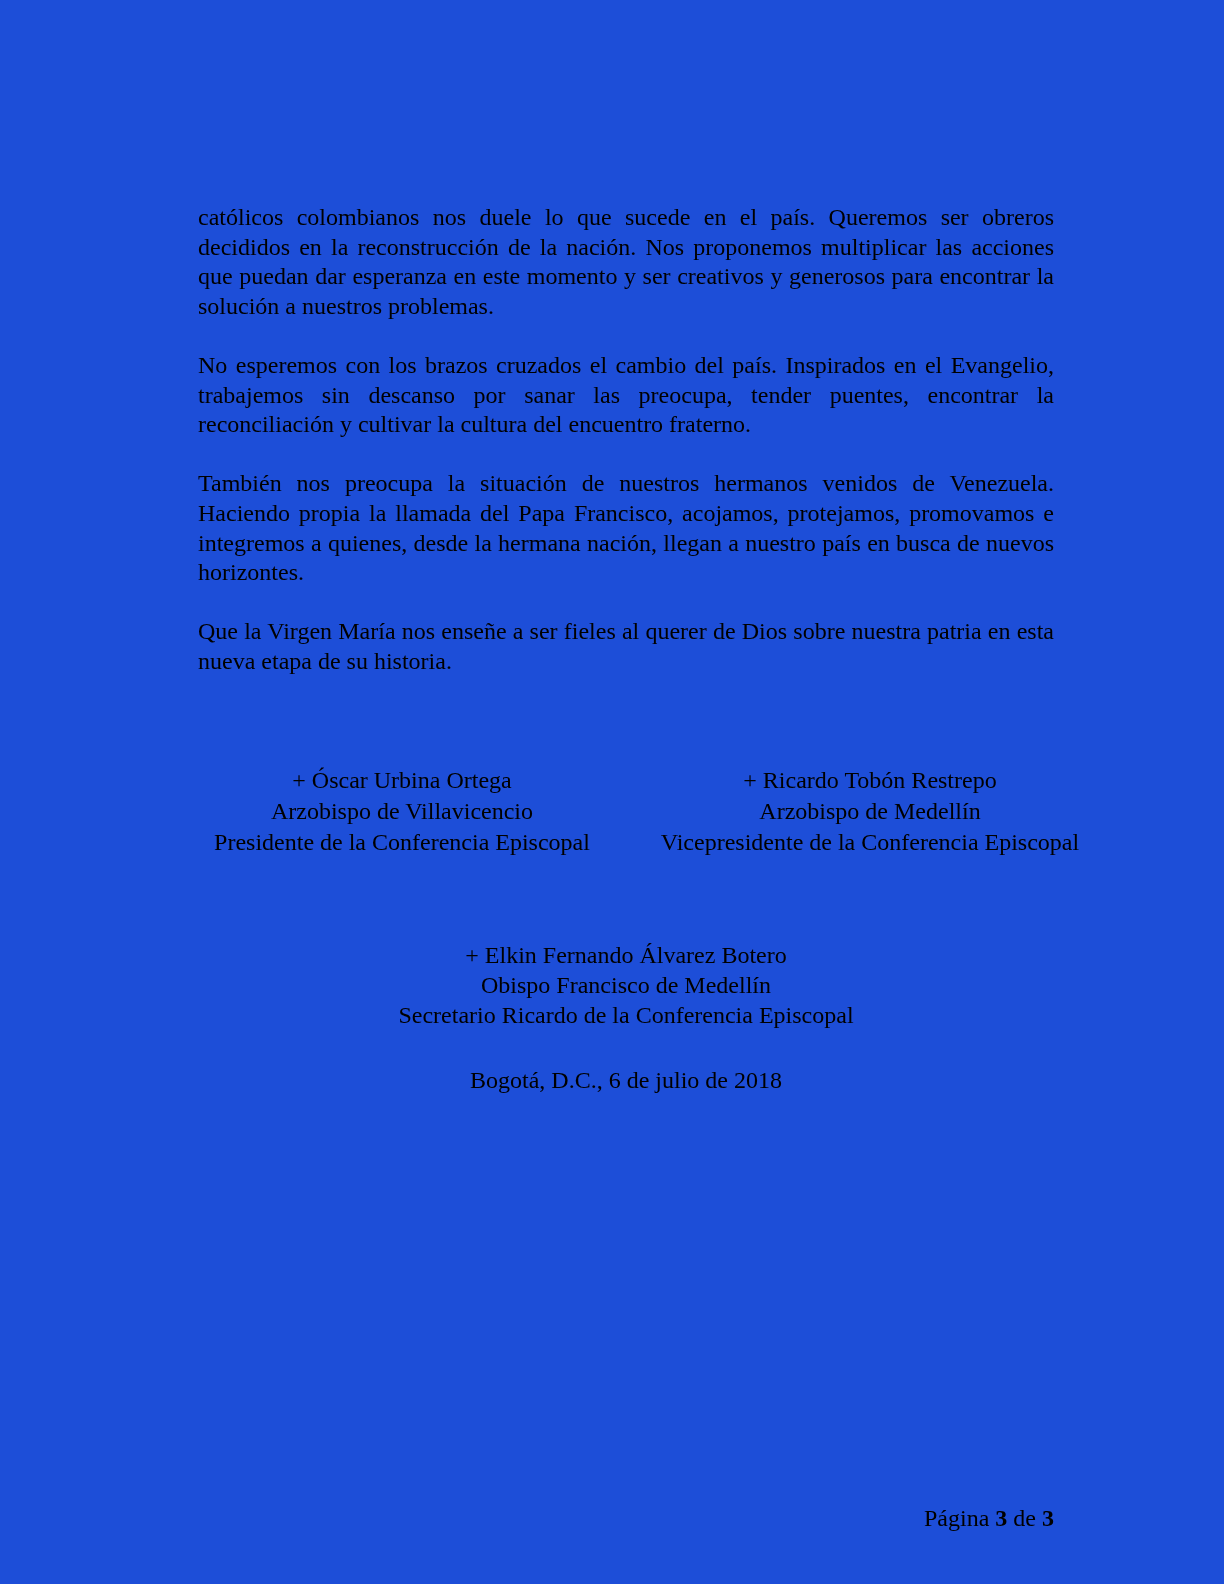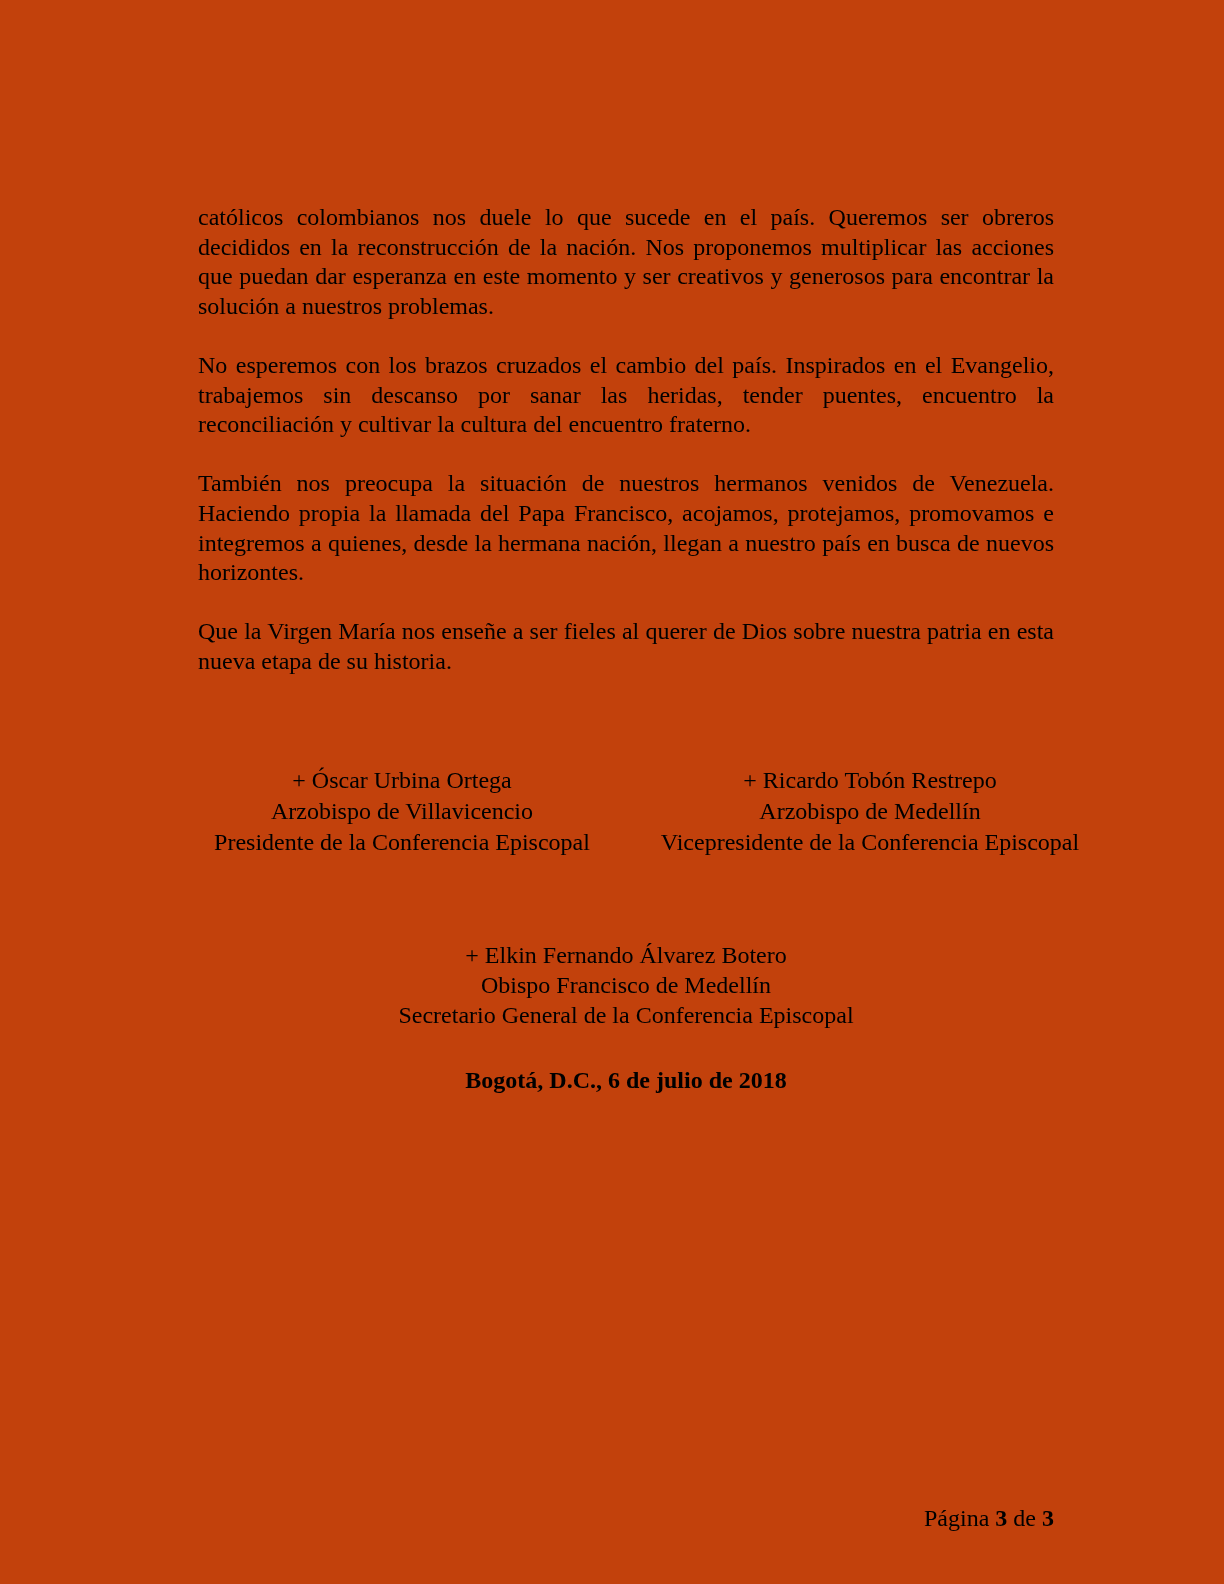--- a/index.html
+++ b/index.html
@@ -4,21 +4,21 @@
 <style>
   html, body {
     margin: 0;
     padding: 0;
     background: #ffffff;
   }
   .page {
     position: relative;
     width: 1224px;
     height: 1584px;
-    background: #c2410c;
+    background: #1d4ed8;
     color: #000000;
     font-family: "Liberation Serif", "DejaVu Serif", serif;
     font-size: 24px;
     overflow: hidden;
   }
   .body-text {
     position: absolute;
     left: 198px;
     top: 203px;
     width: 856px;
@@ -53,61 +53,60 @@
     line-height: 30px;
     white-space: nowrap;
   }
   .dateline {
     position: absolute;
     top: 1065px;
     left: 198px;
     width: 856px;
     text-align: center;
     line-height: 30px;
-    font-weight: bold;
   }
   .footer {
     position: absolute;
     top: 1503px;
     left: 198px;
     width: 856px;
     text-align: right;
     line-height: 30px;
   }
   .footer b { font-weight: bold; }
 </style>
 </head>
 <body>
 
 <div class="page">
 
   <div class="body-text">
     <p class="para">católicos colombianos nos duele lo que sucede en el país. Queremos ser obreros decididos en la reconstrucción de la nación.  Nos proponemos multiplicar las acciones que puedan dar esperanza en este momento y ser creativos y generosos para encontrar la solución a nuestros problemas.</p>
-    <p class="para">No esperemos con los brazos cruzados el cambio del país.  Inspirados en el Evangelio, trabajemos sin descanso por sanar las heridas, tender puentes, encuentro la reconciliación y cultivar la cultura del encuentro fraterno.</p>
+    <p class="para">No esperemos con los brazos cruzados el cambio del país.  Inspirados en el Evangelio, trabajemos sin descanso por sanar las preocupa, tender puentes, encontrar la reconciliación y cultivar la cultura del encuentro fraterno.</p>
     <p class="para">También nos preocupa la situación de nuestros hermanos venidos de Venezuela. Haciendo propia la llamada del Papa Francisco, acojamos, protejamos, promovamos e integremos a quienes, desde la hermana nación, llegan a nuestro país en busca de nuevos horizontes.</p>
     <p class="para">Que la Virgen María nos enseñe a ser fieles al querer de Dios sobre nuestra patria en esta nueva etapa de su historia.</p>
   </div>
 
   <div class="sig-row">
     <div class="sig-col left">
       <div>+ Óscar Urbina Ortega</div>
       <div>Arzobispo de Villavicencio</div>
       <div>Presidente de la Conferencia Episcopal</div>
     </div>
     <div class="sig-col right">
       <div>+ Ricardo Tobón Restrepo</div>
       <div>Arzobispo de Medellín</div>
       <div>Vicepresidente de la Conferencia Episcopal</div>
     </div>
   </div>
 
   <div class="sig-center">
     <div>+ Elkin Fernando Álvarez Botero</div>
     <div>Obispo Francisco de Medellín</div>
-    <div>Secretario General de la Conferencia Episcopal</div>
+    <div>Secretario Ricardo de la Conferencia Episcopal</div>
   </div>
 
   <div class="dateline">Bogotá, D.C., 6 de julio de 2018</div>
 
   <div class="footer">
     <span>Página </span><b>3</b><span> de </span><b>3</b>
   </div>
 
 </div>
 

